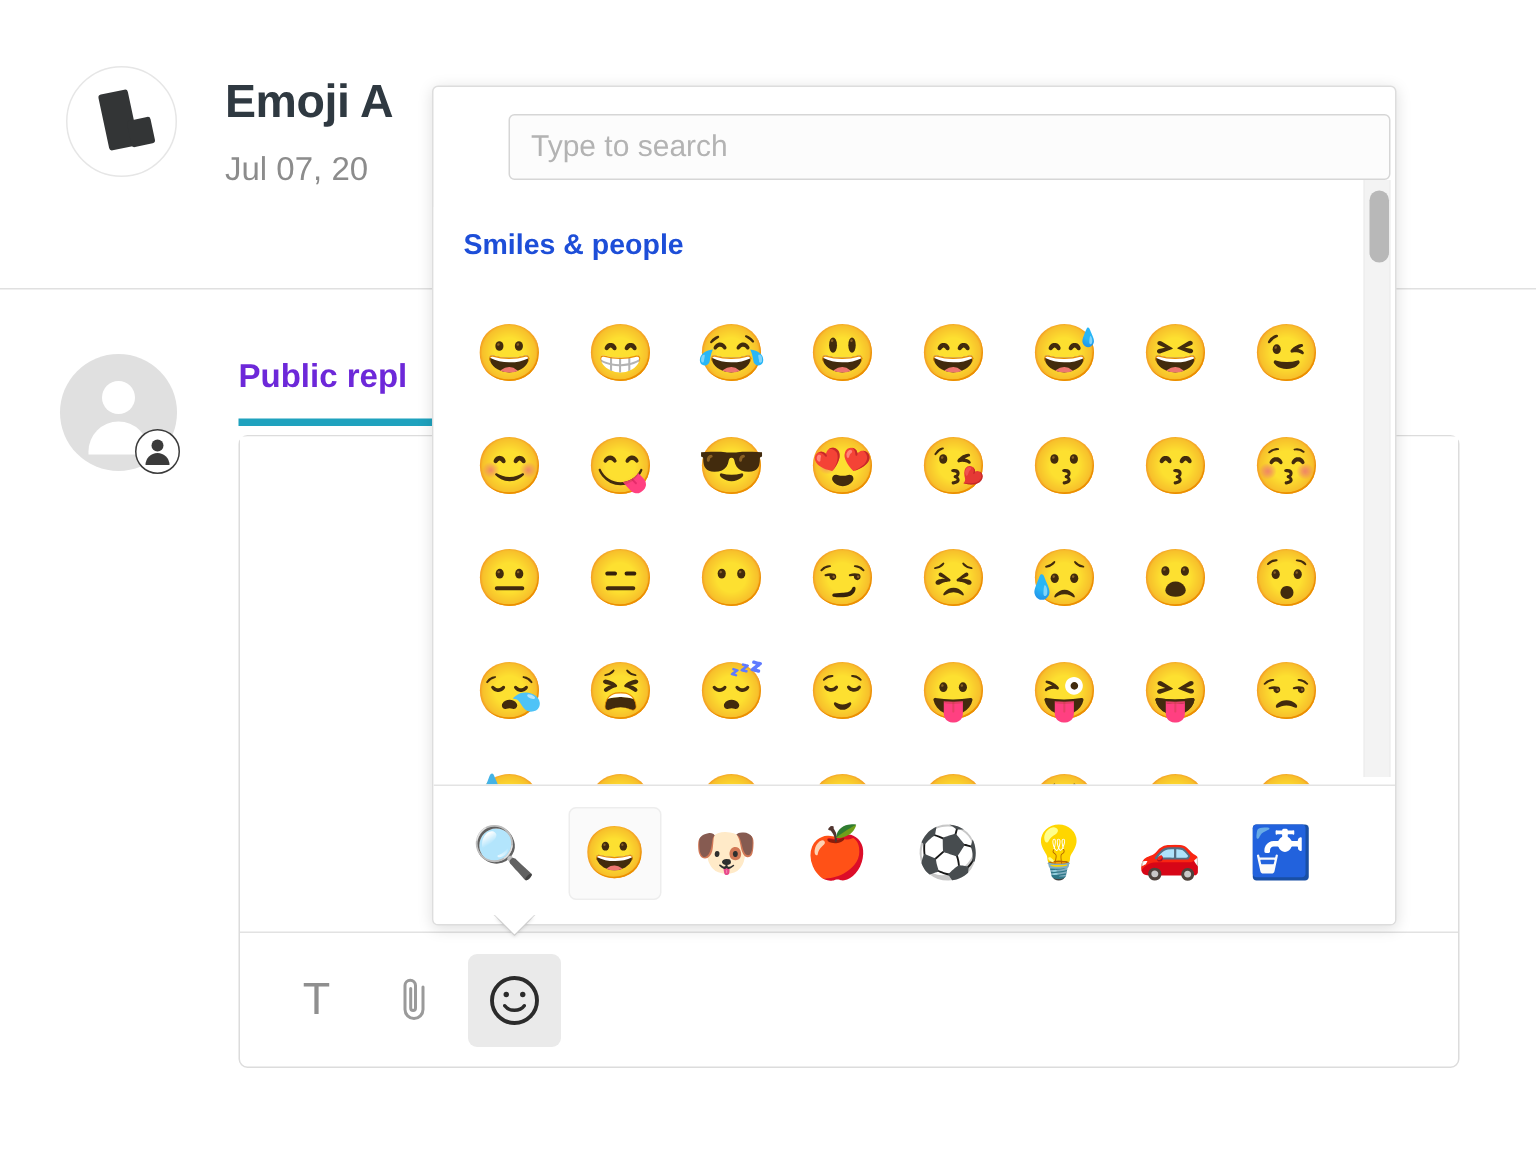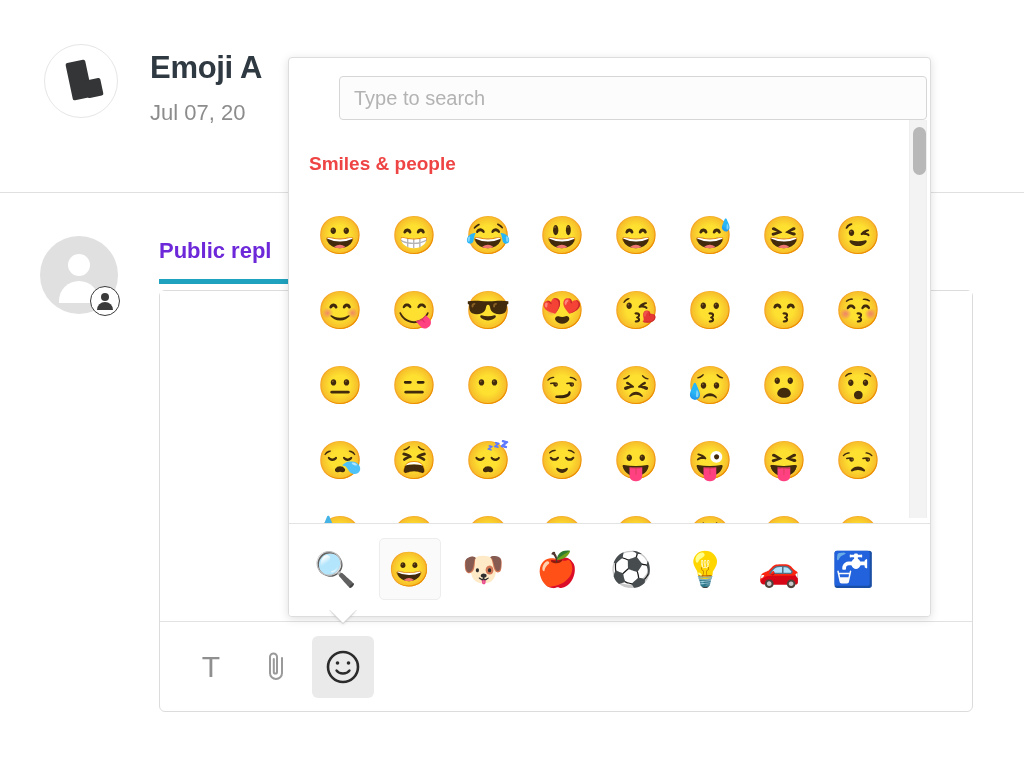--- a/index.html
+++ b/index.html
@@ -284,21 +284,21 @@
     overflow: hidden;
     background: #ffffff;
   }
 
   .emoji-cat-label {
     position: absolute;
     left: 20px;
     top: 15px;
     font-size: 19px;
     font-weight: bold;
-    color: #ef4444;
+    color: #1d4ed8;
   }
 
   .emoji-grid {
     position: absolute;
     left: 14px;
     top: 60px;
     width: 600px;
     display: grid;
     grid-template-columns: repeat(8, 74px);
     grid-auto-rows: 75px;

